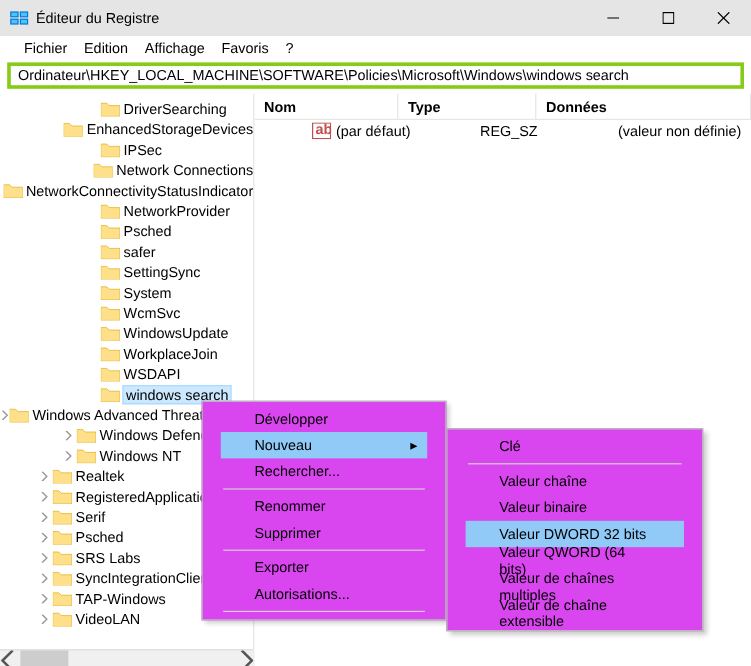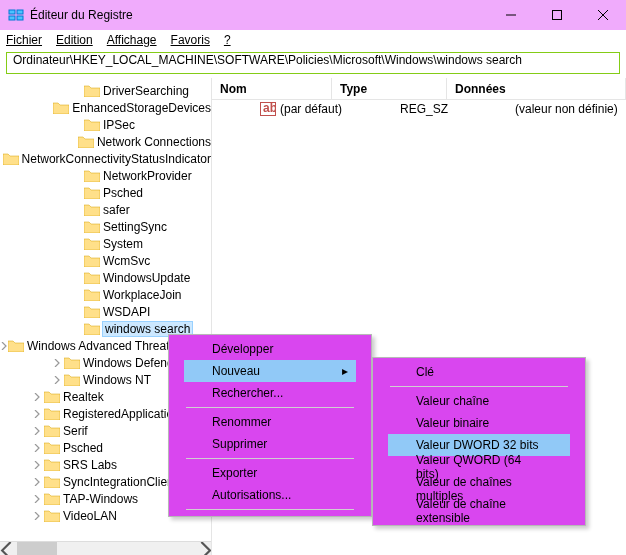--- a/index.html
+++ b/index.html
@@ -1,28 +1,28 @@
 <!DOCTYPE html>
 <html><head>
 <meta charset="utf-8">
 <style>
 * { box-sizing: border-box; margin: 0; padding: 0; font-family: "Segoe UI", Tahoma, sans-serif; font-size: 12px; }
 body { width: 626px; height: 555px; background: #fff; overflow: hidden; position: relative; }
 
-.titlebar { height: 30px; display: flex; align-items: center; padding: 0 0 0 8px; background: #f0abfc; }
+.titlebar { height: 30px; display: flex; align-items: center; padding: 0 0 0 8px; background: #e5e5e5; }
 .titlebar .icon { width: 16px; height: 16px; margin-right: 6px; display: inline-flex; align-items: center; justify-content: center; }
 .titlebar .title { flex: 1; }
 .win-controls { display: flex; height: 100%; }
 .win-btn { width: 46px; display: flex; align-items: center; justify-content: center; }
 .win-btn svg { width: 10px; height: 10px; }
 
-.menubar { height: 20px; display: flex; align-items: center; padding: 0 6px; gap: 14px; text-decoration: underline; }
+.menubar { height: 20px; display: flex; align-items: center; padding: 0 20px; gap: 14px; }
 .menubar span { cursor: default; }
 
-.addressbar { border: 1px solid #84cc16; margin: 2px 6px 4px 6px; height: 22px; display: flex; padding: 0 6px; }
+.addressbar { border: 3px solid #84cc16; margin: 2px 6px 4px 6px; height: 22px; display: flex; align-items: center; padding: 0 6px; }
 
 .content { display: flex; height: 480px; }
 .tree-pane { width: 212px; border-right: 1px solid #e5e5e5; overflow: hidden; position: relative; }
 .tree-inner { padding: 4px 0; }
 .tree-row { display: flex; align-items: center; height: 17px; white-space: nowrap; }
 .indent { display: inline-block; }
 .chev { width: 14px; display: inline-flex; justify-content: center; color: #666; }
 .chev svg { width: 8px; height: 8px; }
 .folder-icon { width: 16px; height: 14px; margin-right: 3px; display: inline-flex; }
 .tree-label { }

